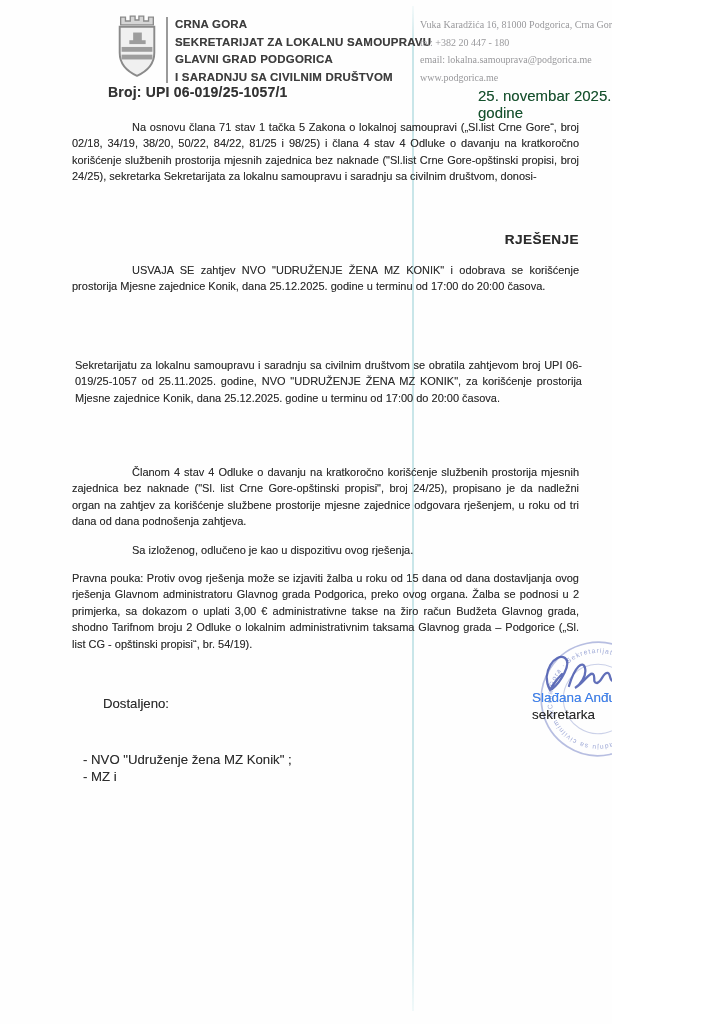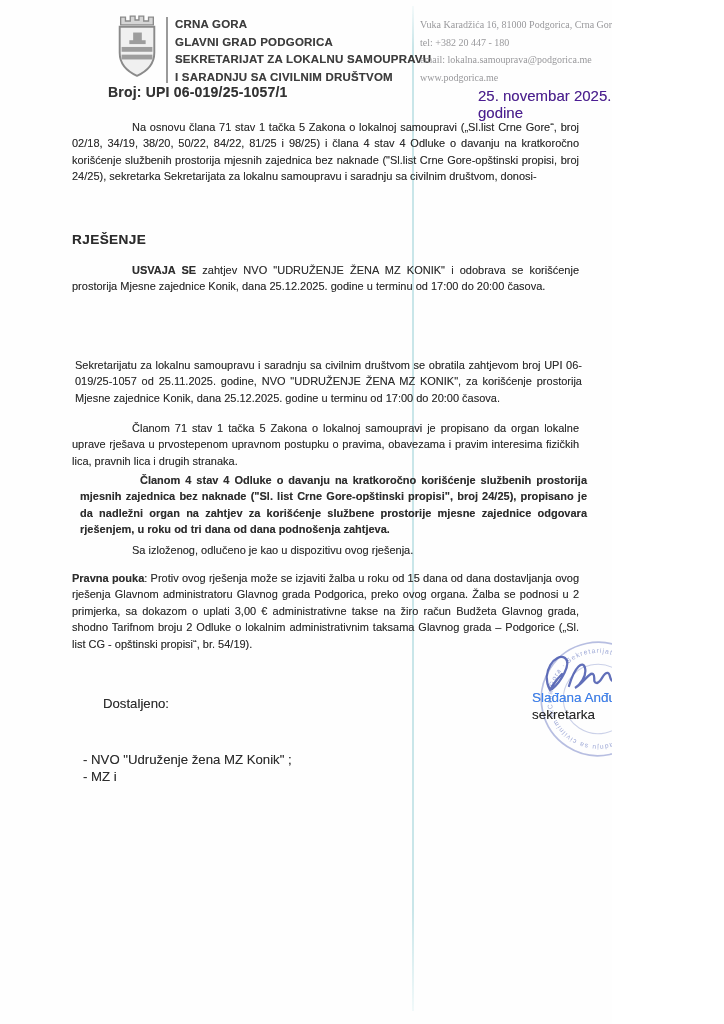--- a/index.html
+++ b/index.html
@@ -19,36 +19,36 @@
     width: 2px; height: 1005px;
     background: linear-gradient(180deg, rgba(190,228,231,0.15), #c9e6e9 4%, #c9e6e9 90%, rgba(190,228,231,0.2));
   }
 
   
   .crest { position: absolute; left: 112px; top: 12px; }
   .crest-sep { position: absolute; left: 166px; top: 17px; width: 2px; height: 66px; background: #9a9a9a; }
   .org { position: absolute; left: 175px; top: 16px; font-size: 11.5px; font-weight: 600; line-height: 17.5px; color: #3d3d3d; letter-spacing: 0.2px; white-space: nowrap; }
   .broj { position: absolute; left: 108px; top: 84px; font-size: 14px; font-weight: 600; color: #333; letter-spacing: 0.2px; }
   .contact { position: absolute; left: 420px; top: 16px; font-size: 10px; line-height: 17.5px; color: #98989b; white-space: nowrap; font-family: Liberation Serif, serif; }
-  .date { position: absolute; left: 478px; top: 87px; font-size: 15px; color: #4c1d95; }
+  .date { position: absolute; left: 478px; top: 87px; font-size: 15px; color: #14532d; }
 
   
   .col {
     position: absolute; left: 72px; width: 507px;
     font-size: 11px; line-height: 16.4px;
     text-align: justify; text-justify: inter-word;
     color: #2d2d2d;
   }
   .indent { text-indent: 60px; }
   .h-center {
     position: absolute; left: 72px; width: 507px;
-    text-align: left; font-weight: bold; font-size: 13.6px;
+    text-align: right; font-weight: bold; font-size: 13.6px;
     color: #2b2b2b; letter-spacing: 0.4px;
   }
-  .b { font-weight: bold; }
+  .b { font-weight: normal; }
 
   
   .stamp { position: absolute; left: 535px; top: 636px; width: 126px; height: 126px; transform: rotate(-12deg); }
   .signature { position: absolute; left: 534px; top: 646px; width: 142px; height: 58px; }
   .sig-name { position: absolute; left: 532px; top: 690px; width: 136px; text-align: left; font-size: 13.5px; color: #3b82f6; }
   .sig-title { position: absolute; left: 532px; top: 707px; width: 136px; text-align: left; font-size: 13.5px; color: #2a2a2a; }
 
   
   .dist-label { position: absolute; left: 103px; top: 696px; font-size: 13.2px; }
   .dist-items { position: absolute; left: 83px; top: 751px; font-size: 13.2px; line-height: 17.3px; }
@@ -67,22 +67,22 @@
       <rect x="22" y="21" width="9" height="10" fill="#9d9d9d"></rect>
       <rect x="18" y="29" width="17" height="4" fill="#9d9d9d"></rect>
       <rect x="10" y="36" width="32" height="5" fill="#9d9d9d"></rect>
       <rect x="10" y="44" width="32" height="5" fill="#9d9d9d"></rect>
     </svg>
   </div>
   <div class="crest-sep"></div>
 
   <div class="org txt">
     <div>CRNA GORA</div>
+    <div>SEKRETARIJAT ZA LOKALNU SAMOUPRAVU</div>
     <div>GLAVNI GRAD PODGORICA</div>
-    <div>SEKRETARIJAT ZA LOKALNU SAMOUPRAVU</div>
     <div>I SARADNJU SA CIVILNIM DRUŠTVOM</div>
   </div>
 
   <div class="broj txt">Broj: UPI 06-019/25-1057/1</div>
 
   <div class="contact">
     <div>Vuka Karadžića 16, 81000 Podgorica, Crna Gora</div>
     <div>tel: +382 20 447 - 180</div>
     <div>email: lokalna.samouprava@podgorica.me</div>
     <div>www.podgorica.me</div>
@@ -92,23 +92,22 @@
 
   <p class="col indent txt" style="top:119px; margin:0;">Na osnovu člana 71 stav 1 tačka 5 Zakona o lokalnoj samoupravi („Sl.list Crne Gore“, broj  02/18, 34/19, 38/20, 50/22, 84/22, 81/25 i 98/25) i člana 4 stav 4  Odluke o davanju na kratkoročno korišćenje službenih prostorija mjesnih zajednica bez naknade ("Sl.list Crne Gore-opštinski propisi, broj 24/25), sekretarka Sekretarijata za lokalnu samoupravu i saradnju sa civilnim društvom, donosi-</p>
 
   <div class="h-center txt" style="top:232px;">RJEŠENJE</div>
 
   <p class="col indent txt" style="top:262px; margin:0;"><span class="b">USVAJA SE</span><span> zahtjev NVO "UDRUŽENJE ŽENA MZ KONIK"  i odobrava se korišćenje prostorija Mjesne zajednice Konik, dana 25.12.2025. godine u terminu od 17:00 do 20:00 časova.</span></p>
 
 
   <p class="col txt" style="top:354px; margin:3px;">Sekretarijatu za lokalnu samoupravu i saradnju sa civilnim društvom se obratila zahtjevom broj UPI  06-019/25-1057 od 25.11.2025. godine,  NVO "UDRUŽENJE ŽENA MZ KONIK", za korišćenje prostorija Mjesne zajednice Konik, dana 25.12.2025. godine u terminu od 17:00 do 20:00 časova.</p>
 
-  <p class="col indent txt" style="top:420px; margin:0;">Članom 71 stav 1 tačka 5  Zakona o lokalnoj samoupravi je propisano da organ lokalne uprave rješava u prvostepenom upravnom postupku o pravima, obavezama i pravim interesima fizičkih lica, pravnih lica i drugih stranaka.</p>
 
-  <p class="col indent txt" style="top:464px; margin:8px;font-weight:bold;">Članom 4 stav 4 Odluke o davanju na kratkoročno korišćenje službenih prostorija mjesnih zajednica bez naknade ("Sl. list Crne Gore-opštinski propisi", broj 24/25), propisano je da nadležni organ na zahtjev za korišćenje službene prostorije mjesne zajednice odgovara rješenjem, u roku od tri dana od dana podnošenja zahtjeva.</p>
+  <p class="col indent txt" style="top:464px; margin:0;">Članom 4 stav 4 Odluke o davanju na kratkoročno korišćenje službenih prostorija mjesnih zajednica bez naknade ("Sl. list Crne Gore-opštinski propisi", broj 24/25), propisano je da nadležni organ na zahtjev za korišćenje službene prostorije mjesne zajednice odgovara rješenjem, u roku od tri dana od dana podnošenja zahtjeva.</p>
 
   <p class="col indent txt" style="top:542px; margin:0;">Sa izloženog, odlučeno je kao u dispozitivu ovog rješenja.</p>
 
   <p class="col txt" style="top:570px; margin:0;"><span class="b">Pravna pouka</span><span>: Protiv ovog rješenja može se izjaviti žalba u roku od 15 dana od dana dostavljanja ovog rješenja Glavnom administratoru Glavnog grada Podgorica, preko ovog organa. Žalba se podnosi u 2 primjerka, sa dokazom o uplati 3,00 € administrativne takse na žiro račun Budžeta Glavnog grada, shodno Tarifnom broju 2 Odluke o lokalnim administrativnim taksama Glavnog grada – Podgorice („Sl. list CG - opštinski propisi“, br. 54/19).</span></p>
 
   <div class="stamp">
     <svg width="126" height="126" viewBox="0 0 120 120" aria-hidden="true">
       <circle cx="60" cy="60" r="54" fill="none" stroke="#98a3d4" stroke-width="1.6" opacity="0.7"></circle>
       <circle cx="60" cy="60" r="33" fill="none" stroke="#98a3d4" stroke-width="1" opacity="0.5"></circle>
       <path id="stamp-ring" d="M60,60 m-44,0 a44,44 0 1,1 88,0 a44,44 0 1,1 -88,0" fill="none"></path>

